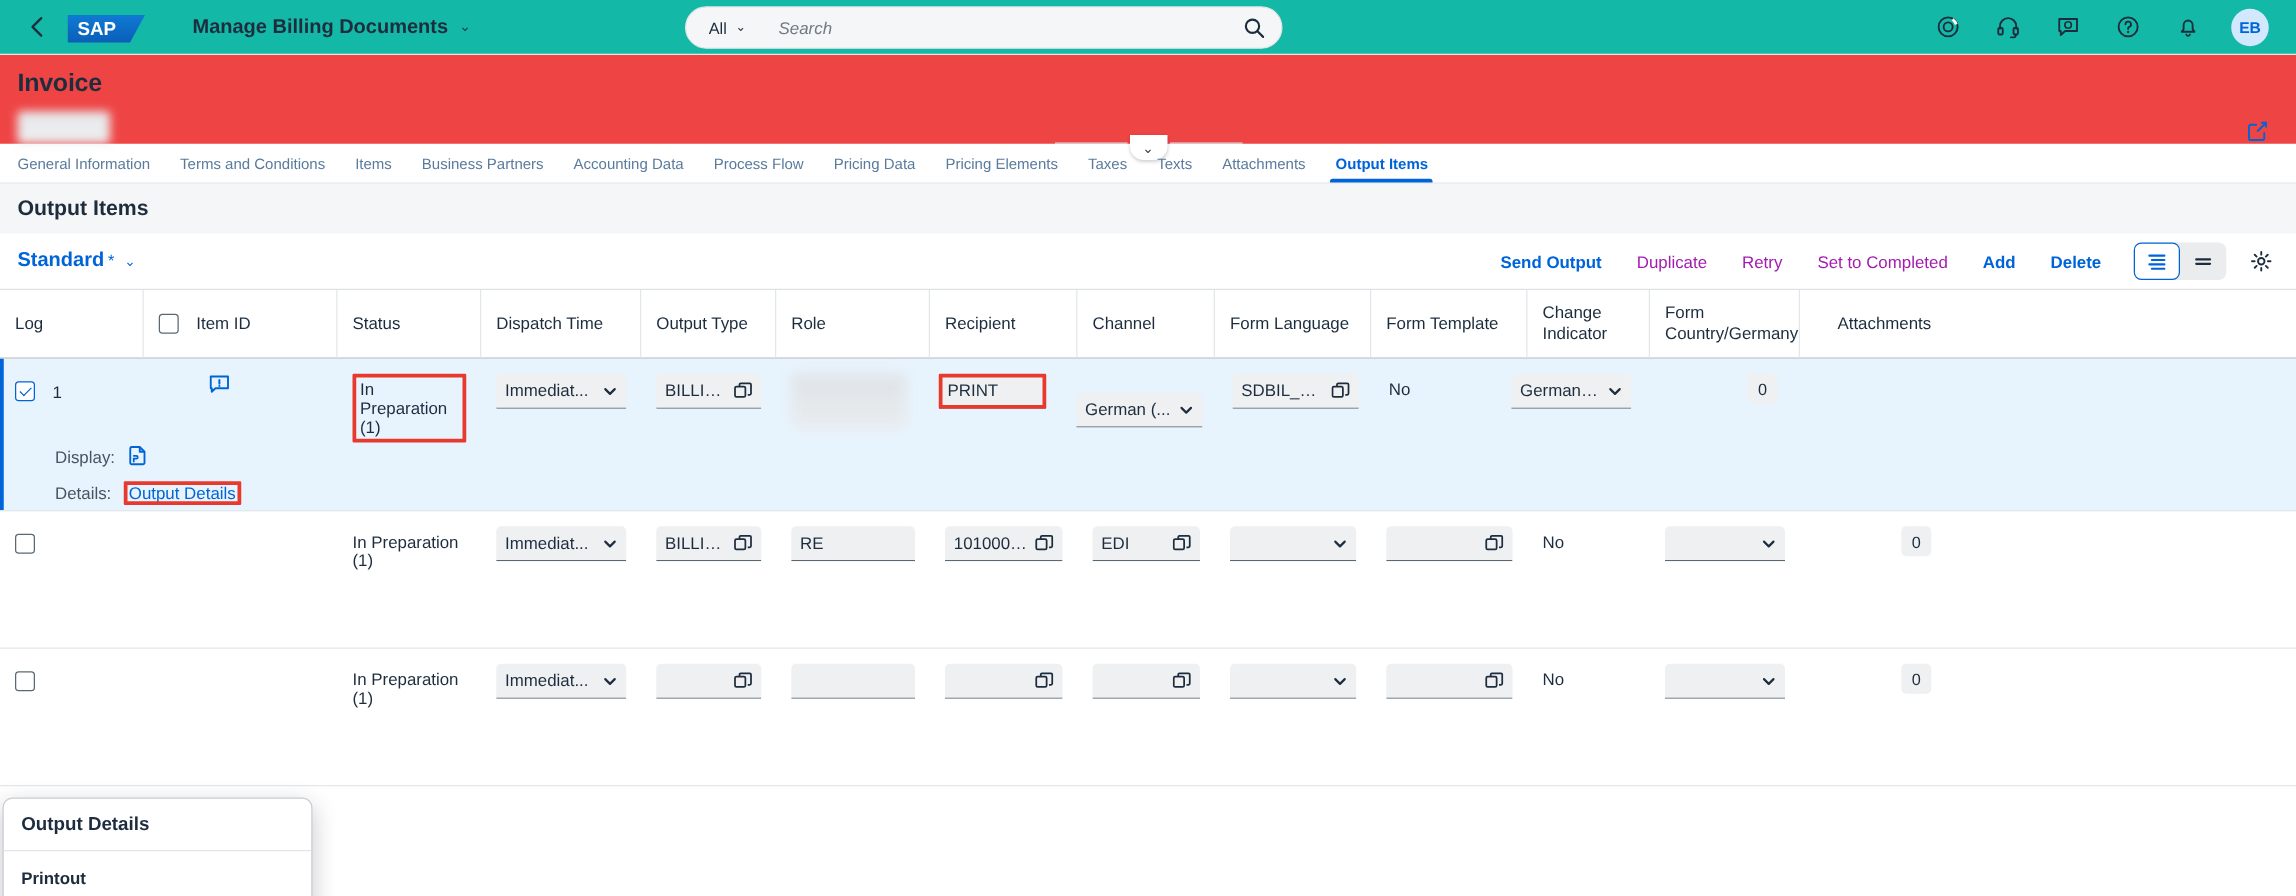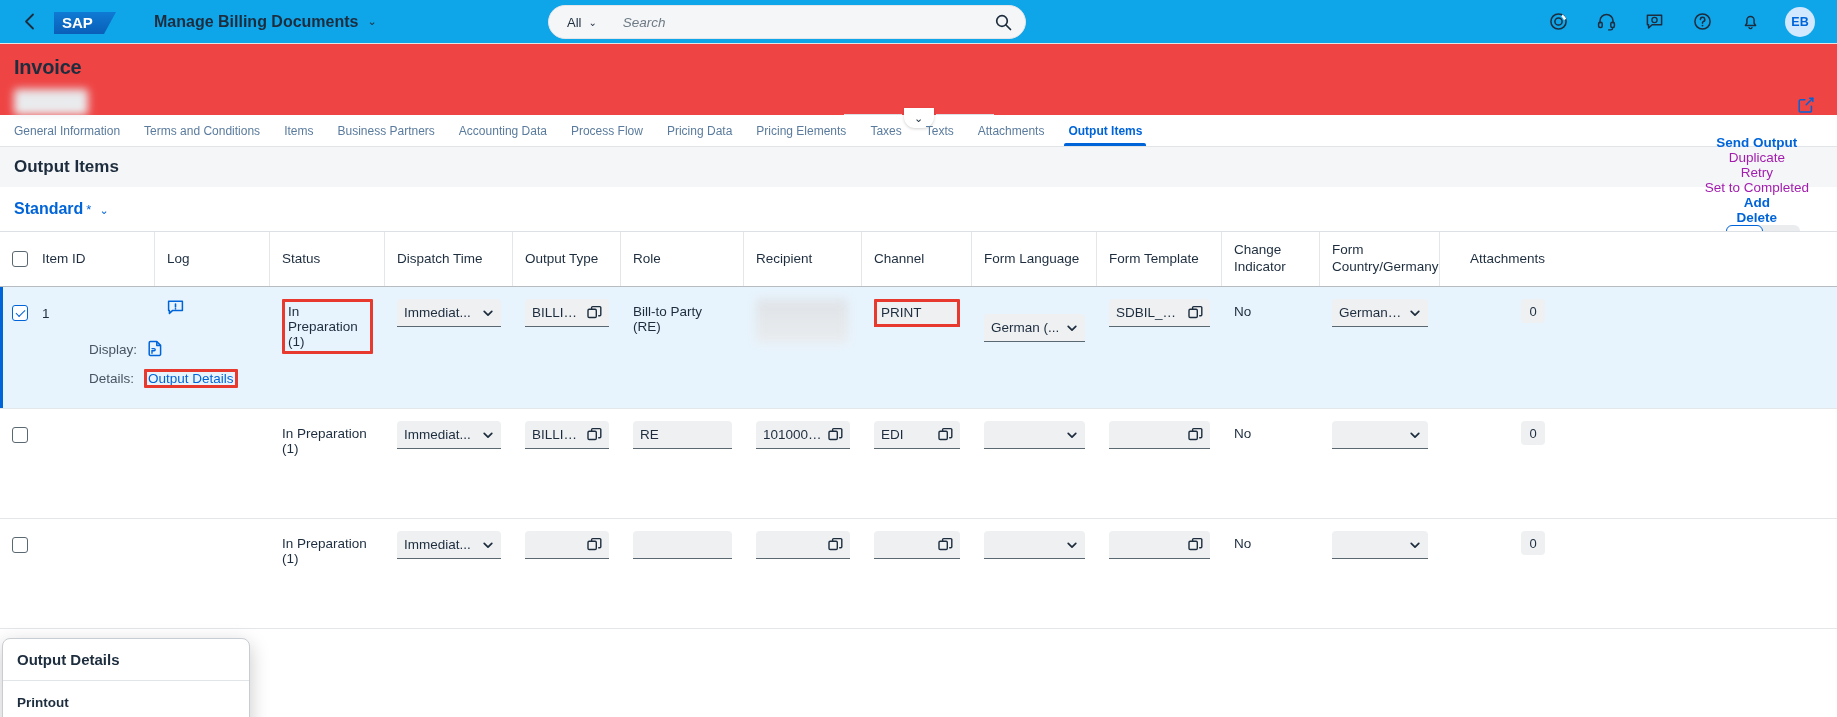--- a/index.html
+++ b/index.html
@@ -7,21 +7,21 @@
     width: 1837px; height: 717px;
     font-family: "Liberation Sans", sans-serif;
     background: #ffffff;
     color: #1d2d3e;
     overflow: hidden;
   }
 
   
   .shell-header {
     height: 44px;
-    background: #0ea5e9;
+    background: #14b8a6;
     display: flex;
     align-items: center;
     padding: 0 14px;
     border-bottom: 1px solid #e5e5e5;
     position: relative;
   }
   .back-chevron {
     width: 30px; height: 30px;
     display: flex; align-items: center; justify-content: center;
     color: #1d2d3e; font-size: 17px;
@@ -207,21 +207,21 @@
     cursor: pointer;
   }
   .variant .name {
     font-size: 16px; font-weight: bold; color: #0064d9;
   }
   .variant .star { font-size: 13px; color: #0064d9; }
   .variant .caret { font-size: 11px; color: #0064d9; margin-left: 5px; }
 
   .toolbar-right {
     margin-left: auto;
-    display: flex; align-items: center; gap: 0; flex-direction: column;
+    display: flex; align-items: center; gap: 0;
   }
   .tb-action {
     font-size: 13.5px;
     color: #0064d9;
     padding: 0 14px;
     cursor: pointer;
     white-space: nowrap;
   }
   .tb-action.strong { font-weight: bold; }
   .tb-action.disabled { color: #a21caf; cursor: default; }
@@ -534,26 +534,26 @@
       <svg width="18" height="18" viewBox="0 0 18 18" fill="none">
           <circle cx="9" cy="9" r="2.6" stroke="#1d2d3e" stroke-width="1.5"></circle>
           <path d="M9 1.6v2.1M9 14.3v2.1M16.4 9h-2.1M3.7 9H1.6M14.2 3.8l-1.5 1.5M5.3 12.7l-1.5 1.5M14.2 14.2l-1.5-1.5M5.3 5.3 3.8 3.8" stroke="#1d2d3e" stroke-width="1.5" stroke-linecap="round"></path>
         </svg>
     </div>
   </div>
 </div>
 
 <div class="grid">
   <div class="grid-head" id="grid-head">
+      <div class="hcell" style="width: 115px;">
+        <span>Log</span>
+      </div>
       <div class="hcell" style="width: 155px;">
         <span class="chk"></span>
         <span style="margin-left:14px">Item ID</span>
-      </div>
-      <div class="hcell" style="width: 115px;">
-        <span>Log</span>
       </div>
       <div class="hcell" style="width: 115px;">
         <span>Status</span>
       </div>
       <div class="hcell" style="width: 128px;">
         <span>Dispatch Time</span>
       </div>
       <div class="hcell" style="width: 108px;">
         <span>Output Type</span>
       </div>
@@ -617,23 +617,20 @@
           <div class="txt-field">
             <span class="val">BILLING_...</span>
             <span class="vh-icon">
               <svg width="15" height="15" viewBox="0 0 15 15" fill="none">
                 <rect x="1" y="4.2" width="8.3" height="8.3" rx="1.2" stroke="#1d2d3e" stroke-width="1.4"></rect>
                 <path d="M4.6 4.2V2.6a1 1 0 0 1 1-1h7.2a1 1 0 0 1 1 1v7.2a1 1 0 0 1-1 1h-1.6" stroke="#1d2d3e" stroke-width="1.4"></path>
               </svg>
             </span>
           </div>
         </div>
-        <div class="cell" style="width: 123px;">
-          <div style="padding:5px 0"><span>Bill-to Party (RE)</span></div>
-        </div>
         <div class="cell" style="width: 118px;">
           <div style="width:92px;height:44px;background:linear-gradient(180deg,#dfe3e7,#e9ecef);border-radius:3px;filter:blur(5px)"></div>
         </div>
         <div class="cell" style="width: 110px;">
           <div class="hl-pad" style="width:100%;position:relative">
             <div class="txt-field">
               <span class="val">PRINT</span>
             </div>
             <div class="hl"></div>
           </div>
@@ -668,21 +665,21 @@
             <span class="sel-caret">
               <svg width="12" height="12" viewBox="0 0 12 12" fill="none">
                 <path d="M2.2 4.3 6 8.1l3.8-3.8" stroke="#1d2d3e" stroke-width="1.7" stroke-linecap="round" stroke-linejoin="round"></path>
               </svg>
             </span>
           </div>
         </div>
         <div class="cell right" style="width: 117px;">
           <span class="att-badge">0</span>
         </div>
-        <div style="position: absolute; left: 0px; top: 48px; padding-left: 45px;">
+        <div style="position: absolute; left: 0px; top: 64px;">
           <div class="subrow">
             <span class="lbl">Display:</span>
             <span><svg width="17" height="17" viewBox="0 0 17 17" fill="none">
                 <path d="M9.8 1.6H3.4a1.2 1.2 0 0 0-1.2 1.2v11.4a1.2 1.2 0 0 0 1.2 1.2h9a1.2 1.2 0 0 0 1.2-1.2V5.4z" stroke="#0064d9" stroke-width="1.5" stroke-linejoin="round"></path>
                 <path d="M9.8 1.6v3.8h3.8" stroke="#0064d9" stroke-width="1.5" stroke-linejoin="round"></path>
                 <path d="M5 8.6h2.1a1.1 1.1 0 0 1 0 2.2H5v2.4" stroke="#0064d9" stroke-width="1.4" stroke-linecap="round"></path>
               </svg></span>
           </div>
           <div class="subrow">
             <span class="lbl">Details:</span>

